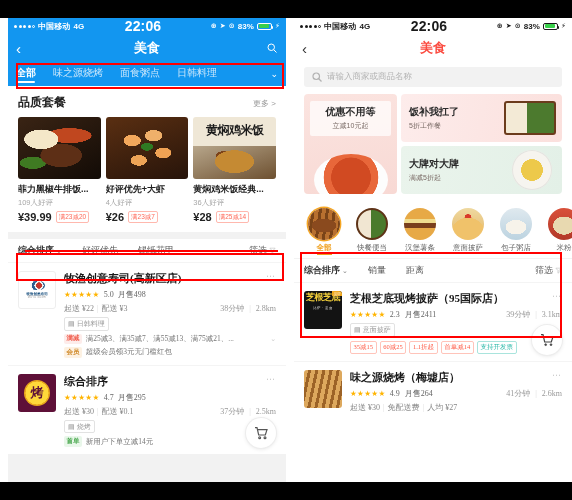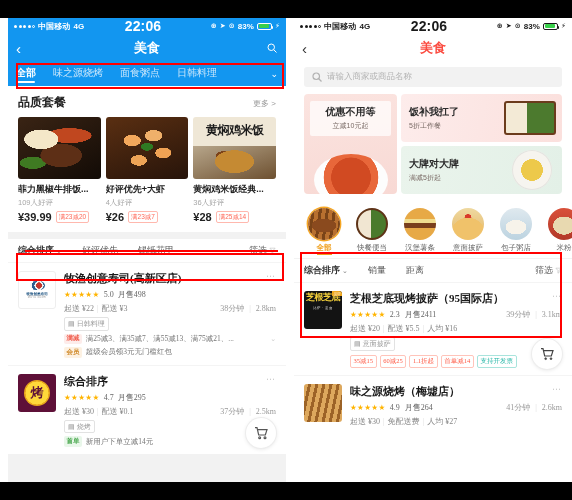--- a/index.html
+++ b/index.html
@@ -506,27 +506,20 @@
         <div class="shop-meta">
           <span class="stars">★★★★★</span>
           <span style="margin-left:4px;color:#666">2.3</span>
           <span style="margin-left:5px;color:#666">月售2411</span>
           <span class="right">
             <span>39分钟</span>
             <span class="sep">|</span>
             <span>3.1km</span>
           </span>
         </div>
-        <div class="shop-meta">
-          <span>起送 ¥20</span>
-          <span class="sep">|</span>
-          <span>配送 ¥5.5</span>
-          <span class="sep">|</span>
-          <span>人均 ¥16</span>
-        </div>
         <div class="tag-line">
           <span class="tag-box">
             <span>▤</span>
             <span>意面披萨</span>
           </span>
         </div>
         <div class="coupon-row">
           <span class="coupon">35减15</span>
           <span class="coupon">60减25</span>
           <span class="coupon">1.1折起</span>

